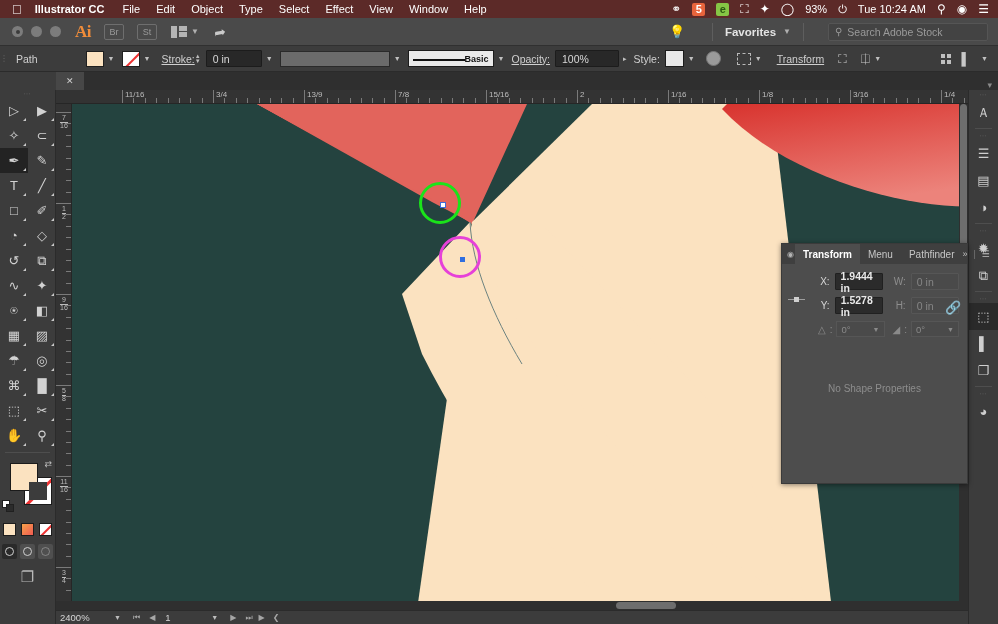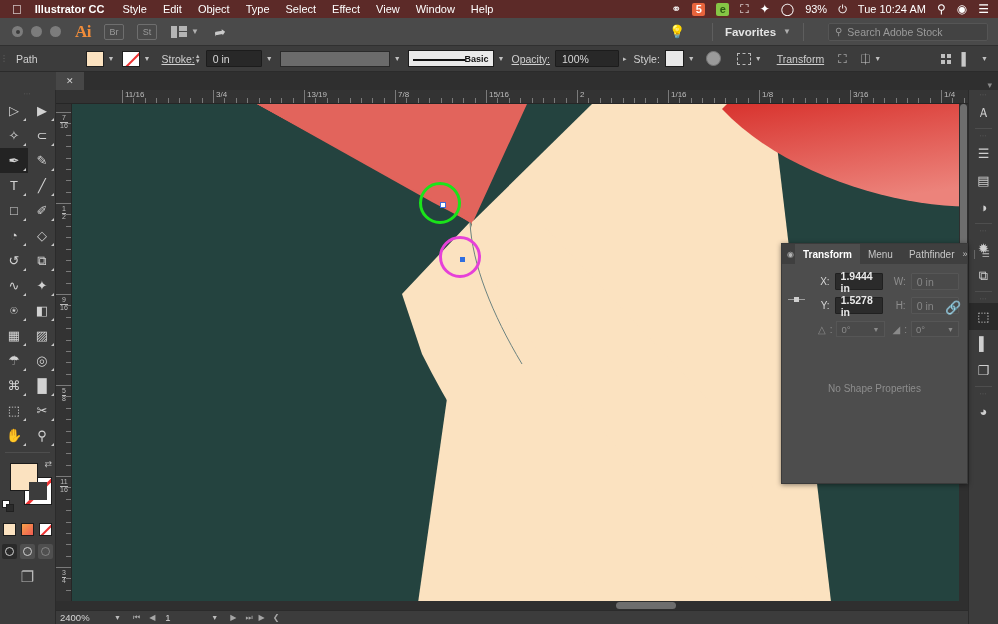--- a/index.html
+++ b/index.html
@@ -214,21 +214,21 @@
     background:#6e6e6e; border-radius:4px; }
 </style>
 </head>
 <body>
 
 <div class="app">
 
   <div class="macbar">
     <span class="apple"></span>
     <span class="mi bold">Illustrator CC</span>
-    <span class="mi">Style</span>
+    <span class="mi">File</span>
     <span class="mi">Edit</span>
     <span class="mi">Object</span>
     <span class="mi">Type</span>
     <span class="mi">Select</span>
     <span class="mi">Effect</span>
     <span class="mi">View</span>
     <span class="mi">Window</span>
     <span class="mi">Help</span>
 
     <div class="right">
@@ -424,21 +424,21 @@
       <span class="rtick" style="left: 145.625px; top: 8px; height: 5px;"></span>
       <span class="rt" style="left: 160px;">3/4</span>
       <span class="rtick" style="left: 157px; top: 0px; height: 14px;"></span>
       <span class="rtick" style="left: 168.375px; top: 8px; height: 5px;"></span>
       <span class="rtick" style="left: 179.75px; top: 8px; height: 5px;"></span>
       <span class="rtick" style="left: 191.125px; top: 8px; height: 5px;"></span>
       <span class="rtick" style="left: 202.5px; top: 8px; height: 5px;"></span>
       <span class="rtick" style="left: 213.875px; top: 8px; height: 5px;"></span>
       <span class="rtick" style="left: 225.25px; top: 8px; height: 5px;"></span>
       <span class="rtick" style="left: 236.625px; top: 8px; height: 5px;"></span>
-      <span class="rt" style="left: 251px;">13/19</span>
+      <span class="rt" style="left: 251px;">13/9</span>
       <span class="rtick" style="left: 248px; top: 0px; height: 14px;"></span>
       <span class="rtick" style="left: 259.375px; top: 8px; height: 5px;"></span>
       <span class="rtick" style="left: 270.75px; top: 8px; height: 5px;"></span>
       <span class="rtick" style="left: 282.125px; top: 8px; height: 5px;"></span>
       <span class="rtick" style="left: 293.5px; top: 8px; height: 5px;"></span>
       <span class="rtick" style="left: 304.875px; top: 8px; height: 5px;"></span>
       <span class="rtick" style="left: 316.25px; top: 8px; height: 5px;"></span>
       <span class="rtick" style="left: 327.625px; top: 8px; height: 5px;"></span>
       <span class="rt" style="left: 342px;">7/8</span>
       <span class="rtick" style="left: 339px; top: 0px; height: 14px;"></span>

